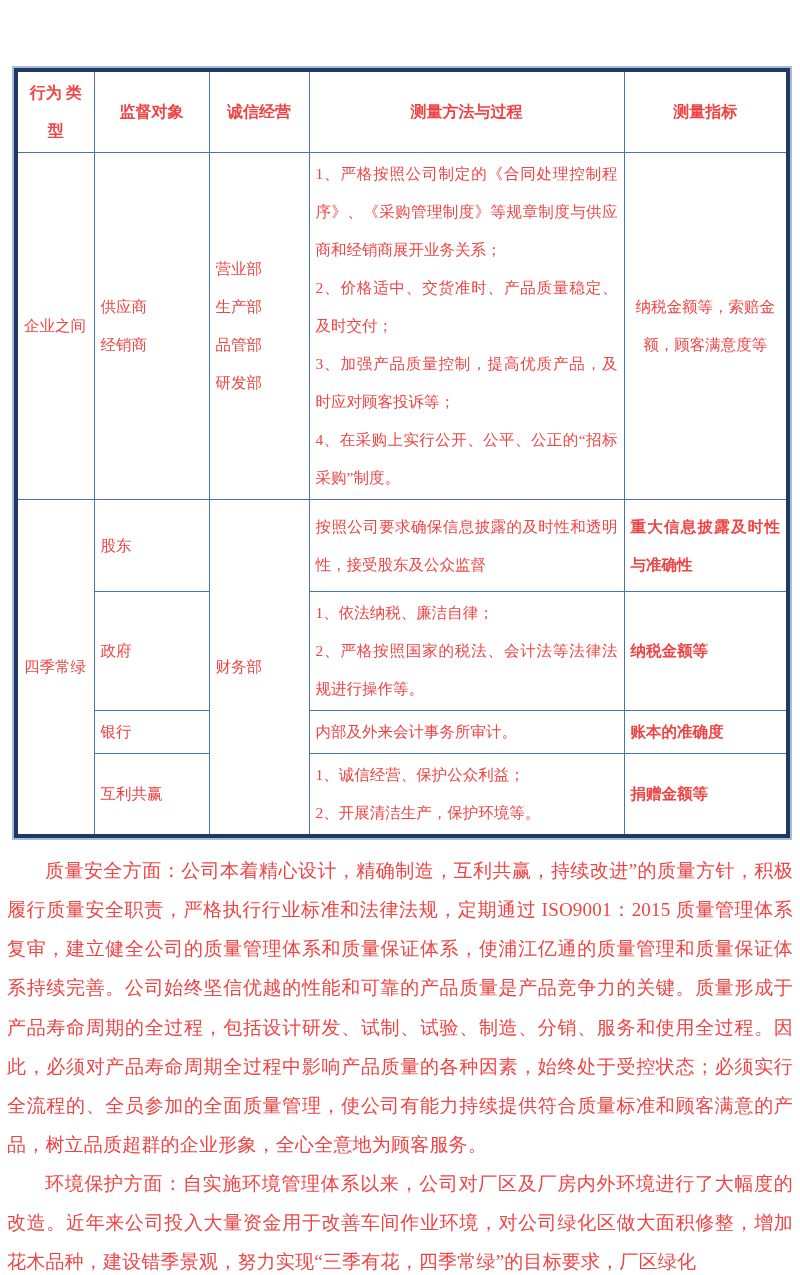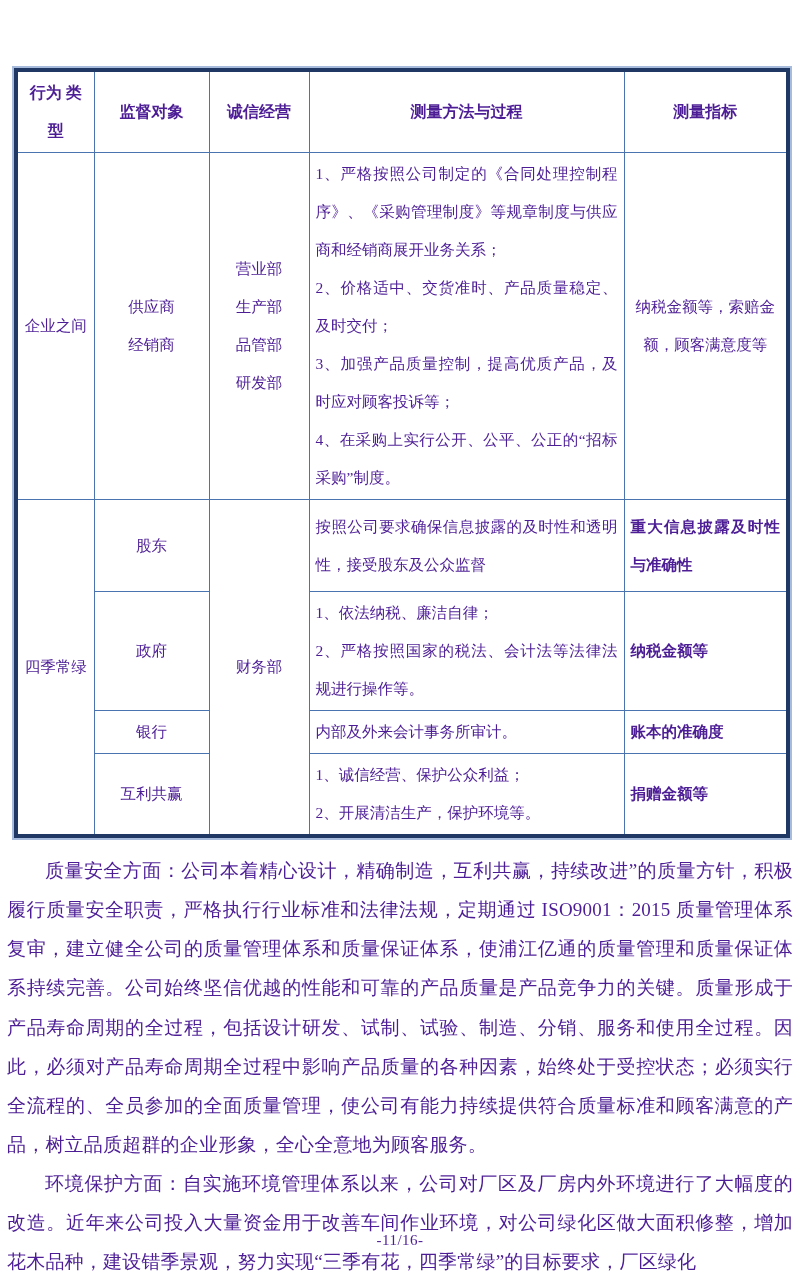--- a/index.html
+++ b/index.html
@@ -4,21 +4,21 @@
 <style>
   * { margin: 0; padding: 0; box-sizing: border-box; }
   html, body { background: #ffffff; }
   .page {
     position: relative;
     width: 800px;
     height: 1275px;
     margin: 0 auto;
     background: #ffffff;
     font-family: "Liberation Serif", "DejaVu Serif", serif;
-    color: #4c1d95;
+    color: #ef4444;
     overflow: hidden;
   }
 
   
   table.sup {
     border-collapse: collapse;
     table-layout: fixed;
     width: 772px;
     margin: 68px 0 0 14px;
     border: 4px solid #1f3864;
@@ -43,21 +43,21 @@
     text-align: center;
     height: 46px;
     font-size: 16px;
   }
   .tr-between      { height: 345px; }
   .tr-shareholder  { height: 92px; }
   .tr-gov          { height: 118px; }
   .tr-bank         { height: 42px; }
   .tr-public       { height: 80px; }
 
-  td.center { text-align: center; }
+  td.center { }
   td.method { text-align: justify; padding: 2px 11px; margin-left: 48px; }
   td.method .mitem { text-align: justify; }
   td.ind-center { text-align: center; padding: 2px 10px; }
   td.ind-left   { text-align: left;   padding: 2px 10px; text-align: justify; font-weight: bold; }
 
   
   .body-text {
     margin: 13px 7px 0 7px;
     font-size: 19px;
     line-height: 2.06;
@@ -157,15 +157,14 @@
         <td class="ind-left">捐赠金额等</td>
       </tr>
     </tbody>
   </table>
 
   <div class="body-text">
     <p><span class="lead">质量安全方面：</span><span>公司本着精心设计，精确制造，互利共赢，持续改进”的质量方针，积极履行质量安全职责，严格执行行业标准和法律法规，定期通过 ISO9001：2015 质量管理体系复审，建立健全公司的质量管理体系和质量保证体系，使浦江亿通的质量管理和质量保证体系持续完善。公司始终坚信优越的性能和可靠的产品质量是产品竞争力的关键。质量形成于产品寿命周期的全过程，包括设计研发、试制、试验、制造、分销、服务和使用全过程。因此，必须对产品寿命周期全过程中影响产品质量的各种因素，始终处于受控状态；必须实行全流程的、全员参加的全面质量管理，使公司有能力持续提供符合质量标准和顾客满意的产品，树立品质超群的企业形象，全心全意地为顾客服务。</span></p>
     <p><span class="lead">环境保护方面：</span><span>自实施环境管理体系以来，公司对厂区及厂房内外环境进行了大幅度的改造。近年来公司投入大量资金用于改善车间作业环境，对公司绿化区做大面积修整，增加花木品种，建设错季景观，努力实现“三季有花，四季常绿”的目标要求，厂区绿化</span></p>
   </div>
 
-  <div class="footer">-11/16-</div>
 
 </div>
 
 </body></html>

